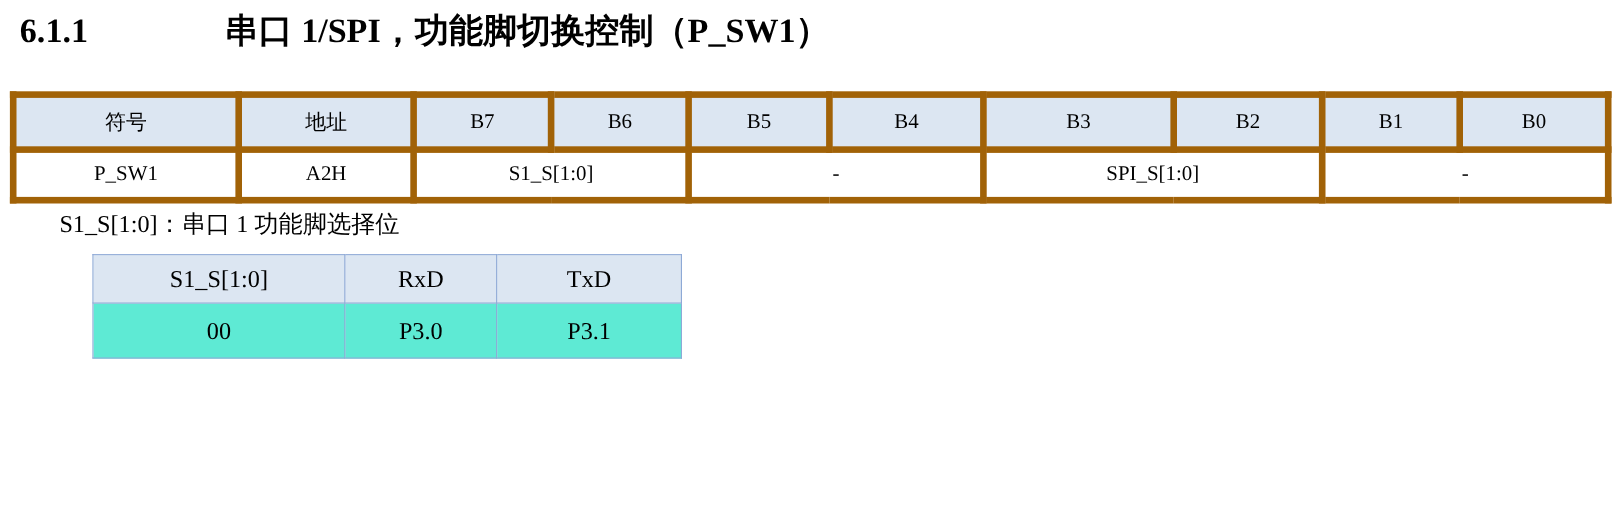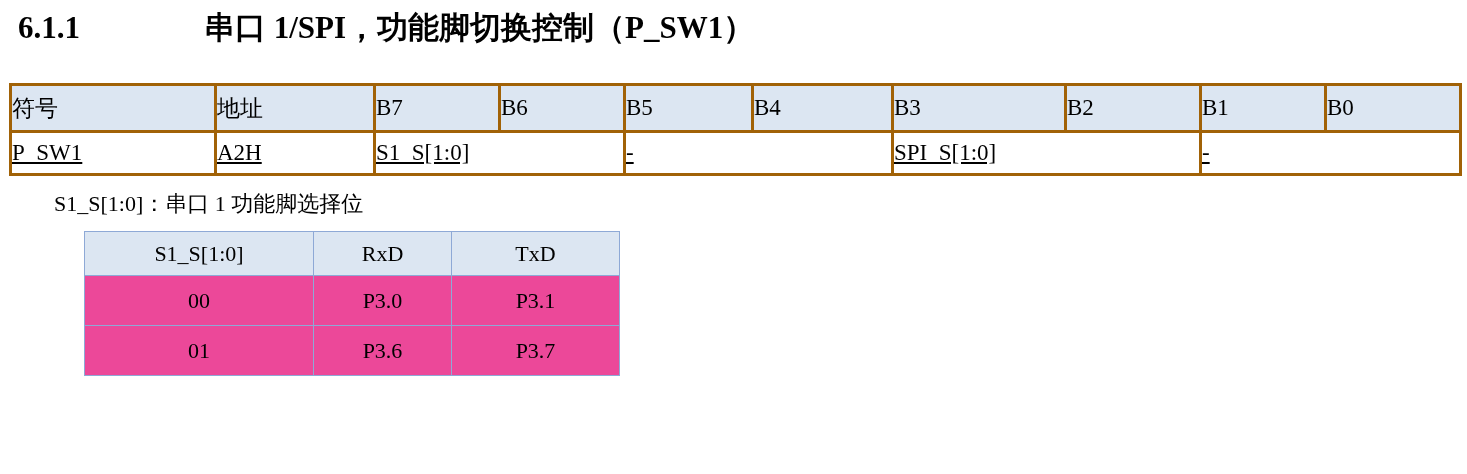--- a/index.html
+++ b/index.html
@@ -43,36 +43,35 @@
   
   .reg-table {
     position: absolute;
     left: 9px;
     top: 83px;
     border-collapse: collapse;
     table-layout: fixed;
     width: 1450px;
   }
   .reg-table td, .reg-table th {
-    border: 3px solid #a16207;
+    border: 6px solid #a16207;
     font-family: "Liberation Serif", serif;
-    font-size: 23px;
+    font-size: 19px;
     font-weight: normal;
-    text-align: left;
+    text-align: center;
     vertical-align: middle;
     padding: 0;
     height: 44px;
   }
   .reg-table thead td {
     background: #dce6f2;
   }
   .reg-table tbody td {
     background: #ffffff;
     height: 40px;
-    text-decoration: underline;
   }
 
   
   .caption {
     position: absolute;
     left: 18px;
     top: 189px;
     font-family: "Liberation Serif", serif;
     font-size: 22px;
     line-height: 30px;
@@ -89,21 +88,21 @@
     table-layout: fixed;
   }
   .s1-table td {
     border: 1px solid #8ea9d6;
     font-family: "Liberation Serif", serif;
     font-size: 22px;
     text-align: center;
     vertical-align: middle;
     padding: 0;
     height: 49px;
-    background: #ec4899;
+    background: #5eead4;
   }
   .s1-table thead td {
     background: #dce6f2;
     height: 43px;
   }
   .col-a { width: 229px; }
   .col-b { width: 138px; }
   .col-c { width: 168px; }
 </style>
 </head>
@@ -168,21 +167,16 @@
         <td>RxD</td>
         <td>TxD</td>
       </tr>
     </thead>
     <tbody>
       <tr>
         <td>00</td>
         <td>P3.0</td>
         <td>P3.1</td>
       </tr>
-      <tr>
-        <td>01</td>
-        <td>P3.6</td>
-        <td>P3.7</td>
-      </tr>
     </tbody>
   </table>
 
 </div>
 
 </body></html>

